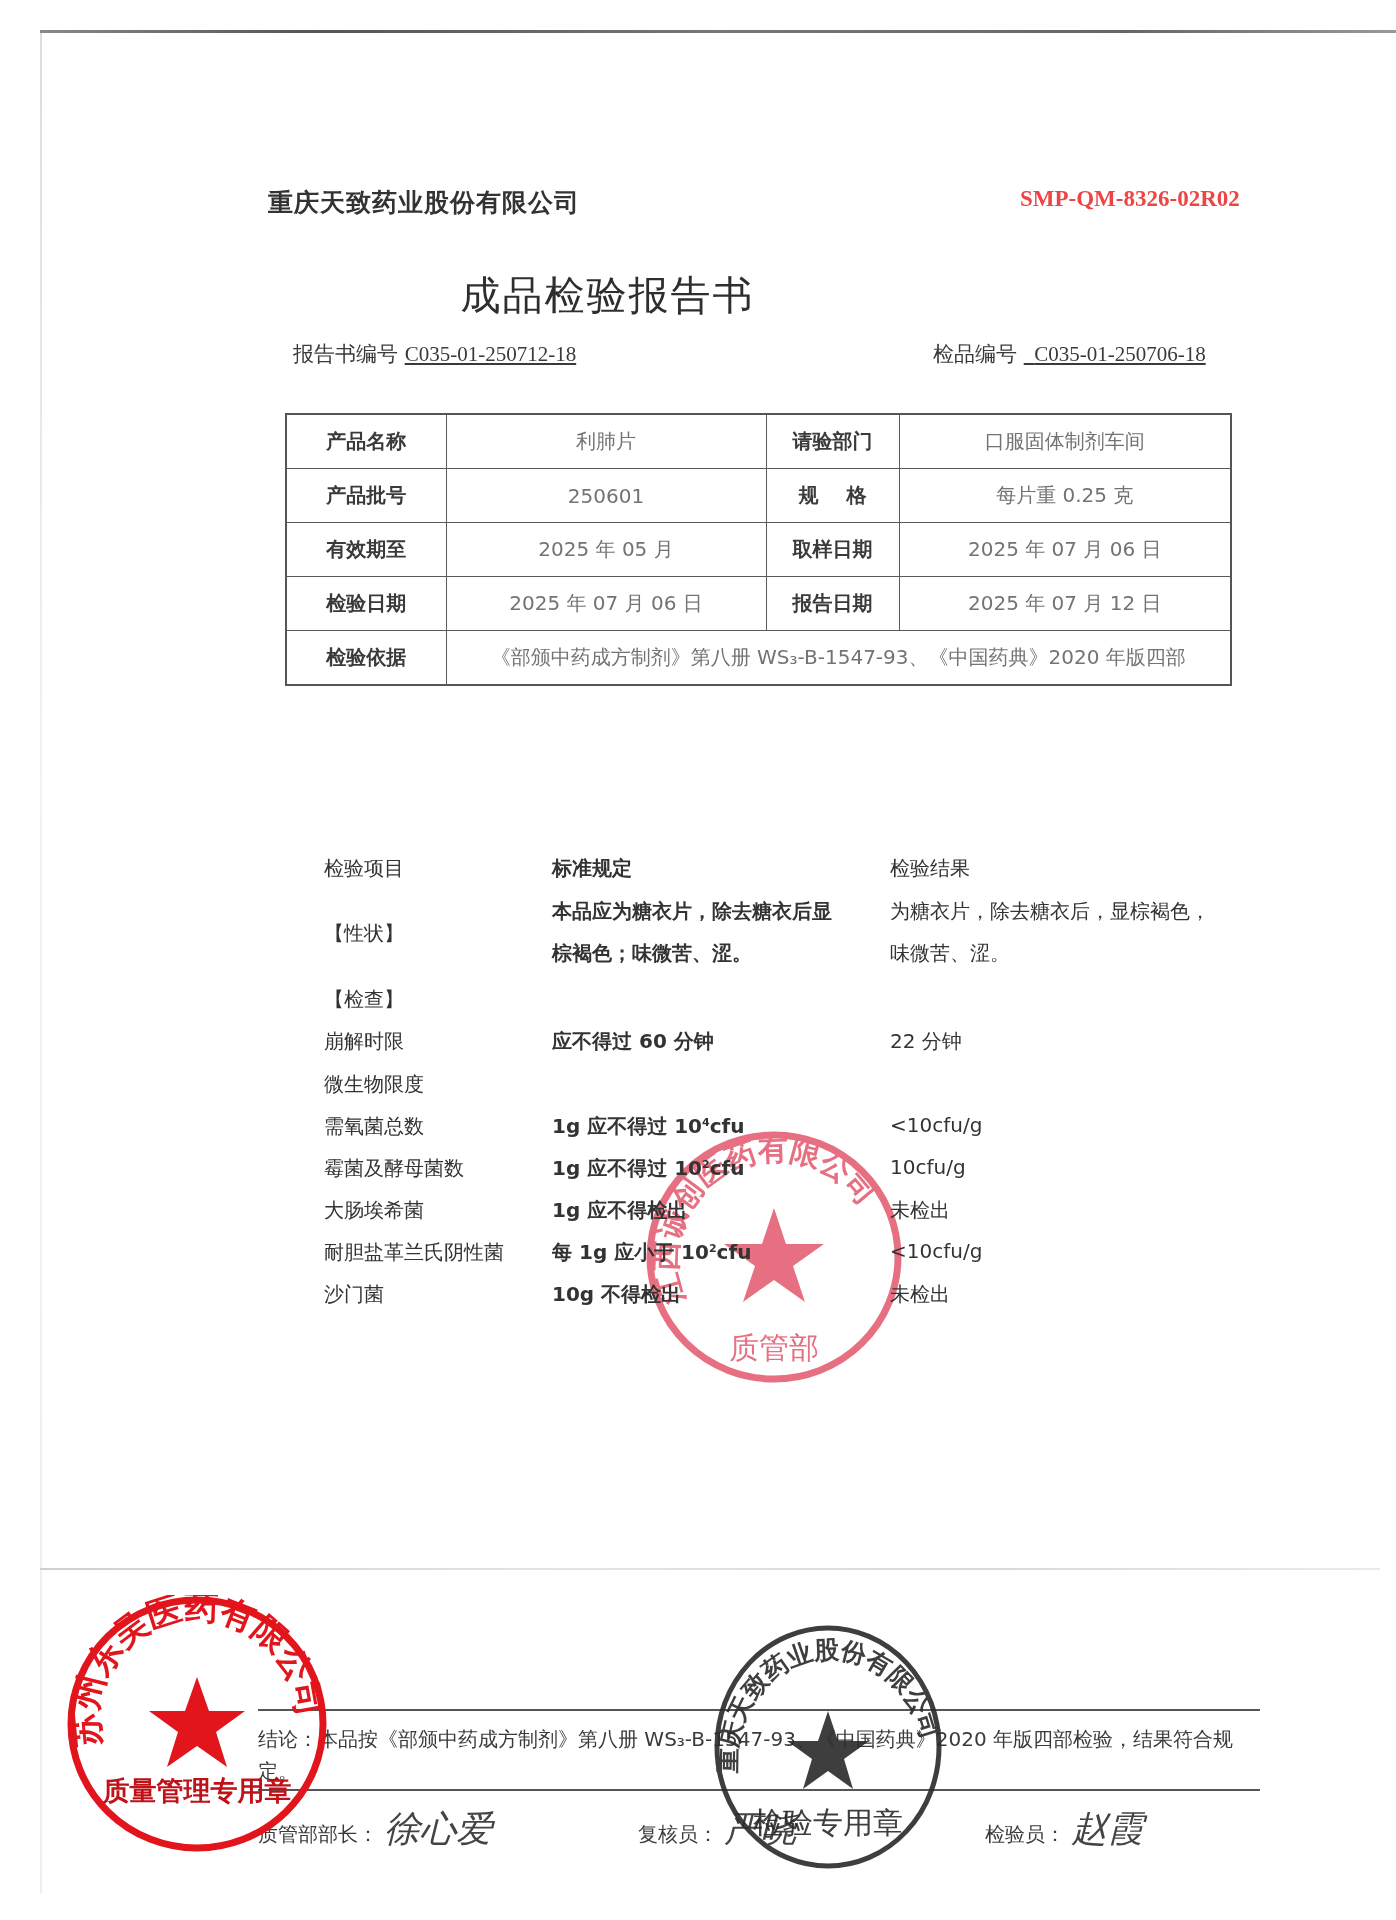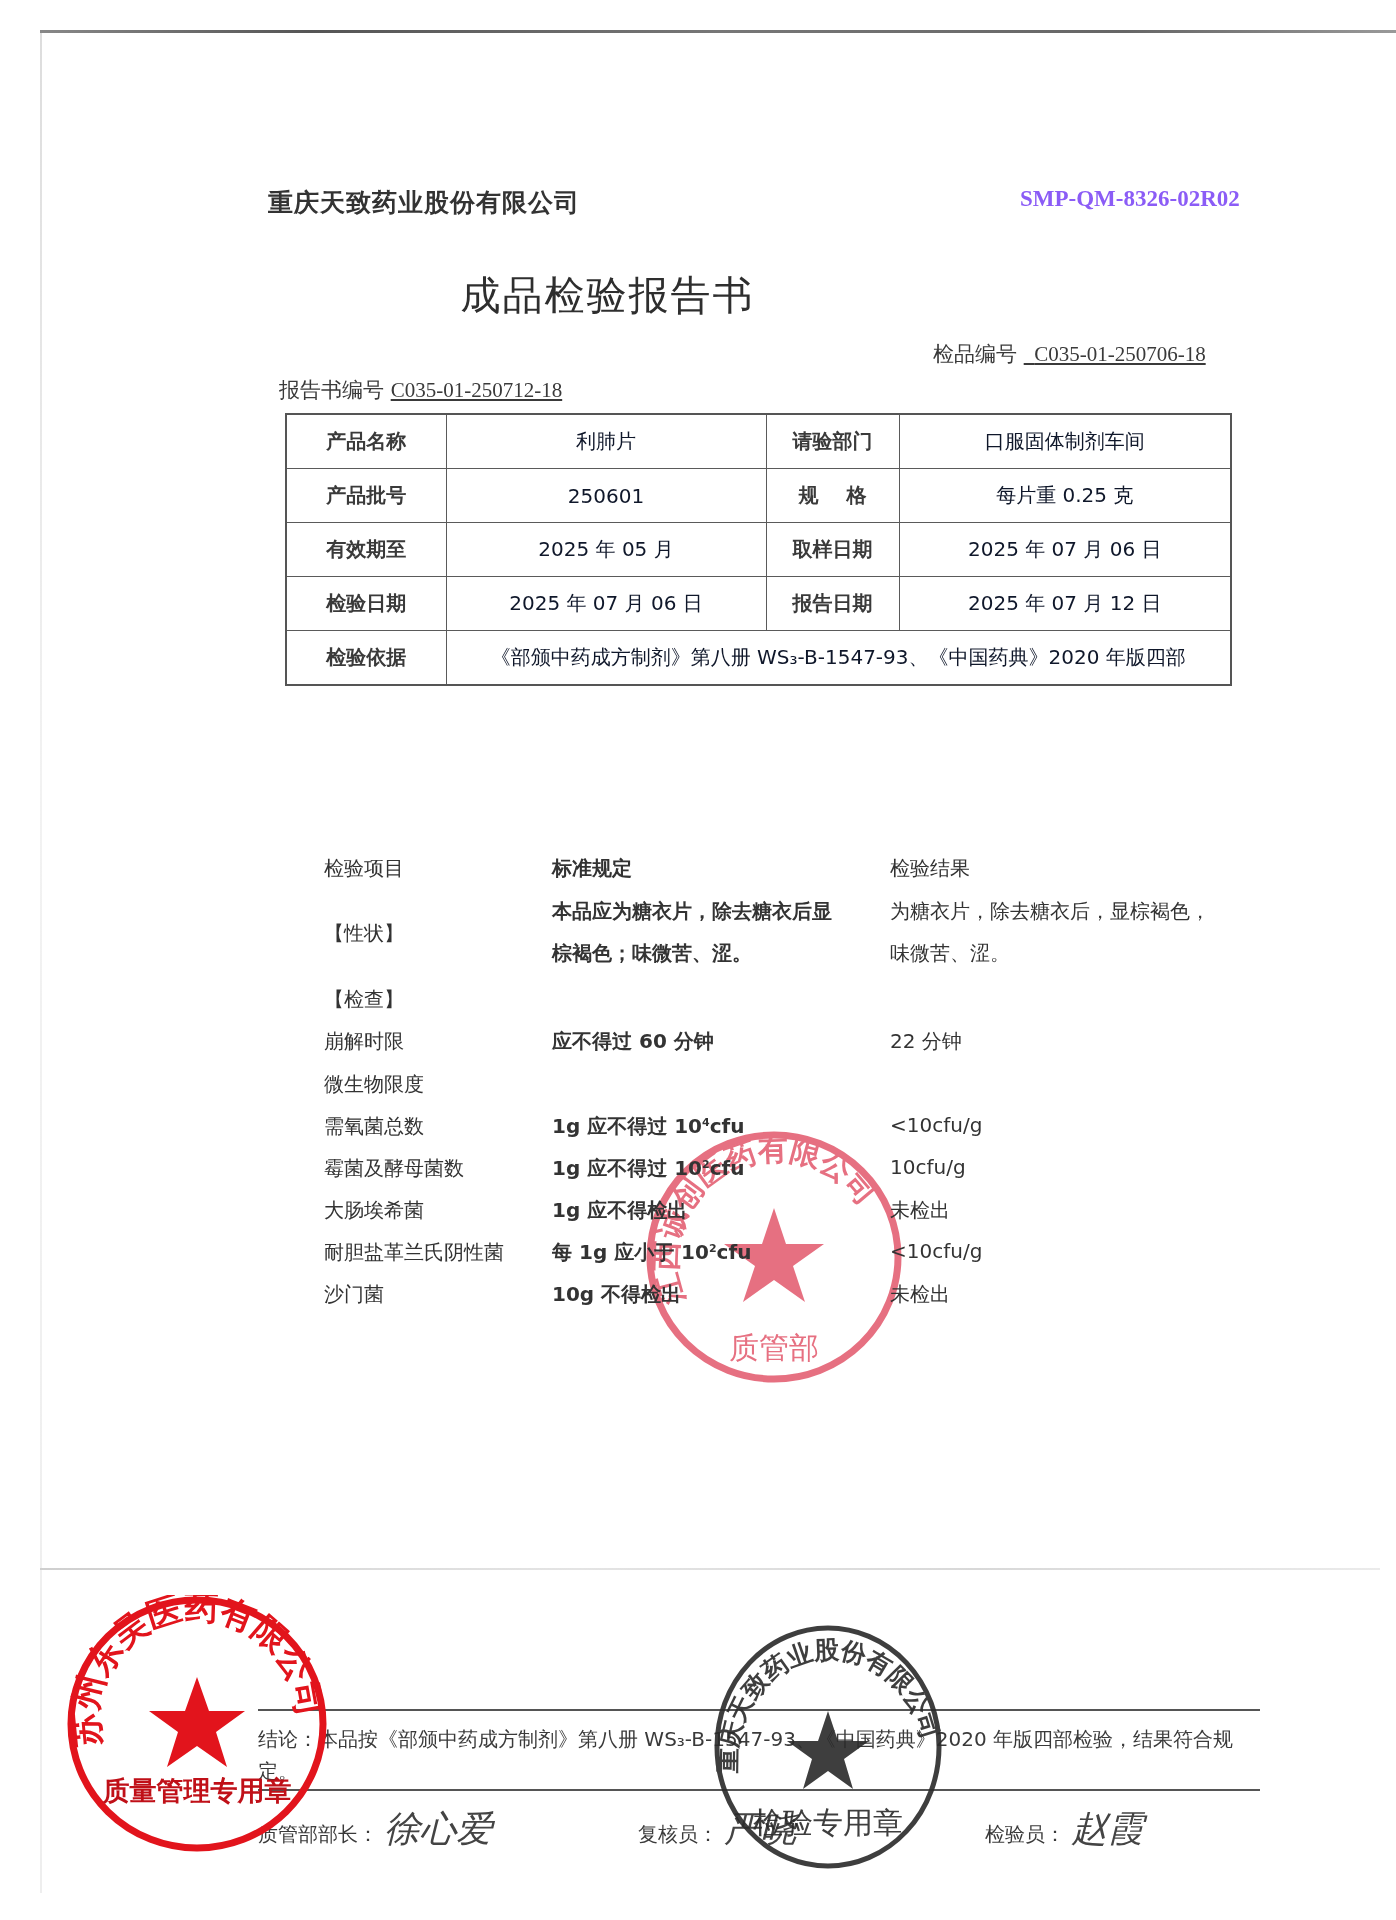--- a/index.html
+++ b/index.html
@@ -16,35 +16,35 @@
   }
   .page-edge-left {
     left: 40px; top: 33px; width: 2px; height: 1860px;
     background: linear-gradient(180deg, #ddd, #f2f2f2 40%, #eee);
   }
   .fold-line {
     left: 40px; top: 1568px; width: 1340px; height: 2px;
     background: linear-gradient(90deg, #cfcfcf, #e4e4e4 40%, #d8d8d8 70%, #ebebeb);
   }
   .company { left: 268px; top: 186px; font-size: 25px; font-weight: bold; letter-spacing: 1px; color: #333; }
-  .docno { left: 1020px; top: 186px; font-size: 23px; font-weight: bold; font-family: "Liberation Serif", "DejaVu Serif", serif; color: #8b5cf6; }
+  .docno { left: 1020px; top: 186px; font-size: 23px; font-weight: bold; font-family: "Liberation Serif", "DejaVu Serif", serif; color: #ef4444; }
   .title { left: 0; width: 1115px; top: 268px; text-align: center; font-size: 40px; color: #2e2e2e; letter-spacing: 2px; padding-left: 100px; box-sizing: border-box; }
   .meta-row { top: 340px; font-size: 21px; color: #3a3a3a; }
   .meta-row .num { text-decoration: underline; font-family: "Liberation Serif", "DejaVu Serif", serif; font-size: 21px; }
-  .meta-left { left: 279px; margin-top: 36px; }
+  .meta-left { left: 293px; }
   .meta-right { left: 933px; text-align: center; }
 
   table.info {
     position: absolute; left: 285px; top: 413px; width: 945px;
     border-collapse: collapse; border: 2px solid #555;
     table-layout: fixed;
   }
   table.info td {
     border: 1.5px solid #5a5a5a; height: 53px; text-align: center;
-    font-size: 20px; color: #0f172a; padding: 0;
+    font-size: 20px; color: #737373; padding: 0;
   }
   table.info td.lbl { font-weight: bold; color: #3a3a3a; }
   .spaced { letter-spacing: 1.4em; padding-left: 1.4em !important; }
   .trow { position: absolute; font-size: 20px; color: #333; }
   .c1 { left: 324px; width: 200px; }
   .c2 { left: 552px; width: 320px; font-weight: bold; }
   .c3 { left: 890px; width: 375px; }
   sup { font-size: 11px; vertical-align: 7px; }
 
   .stamp { position: absolute; }

